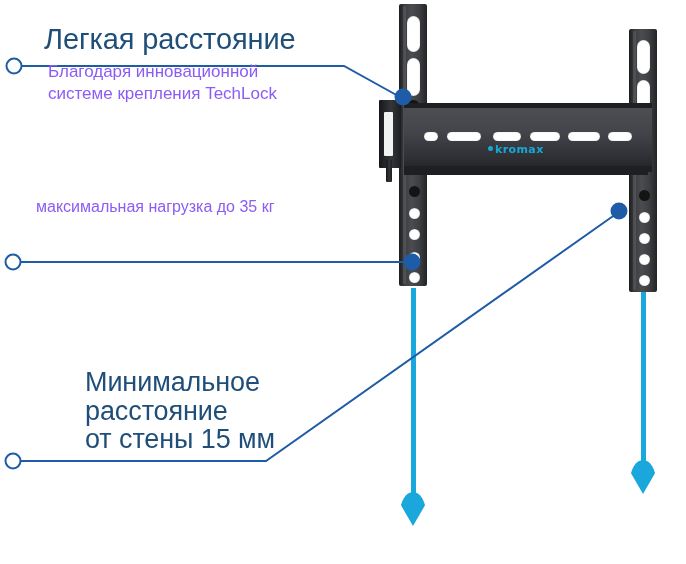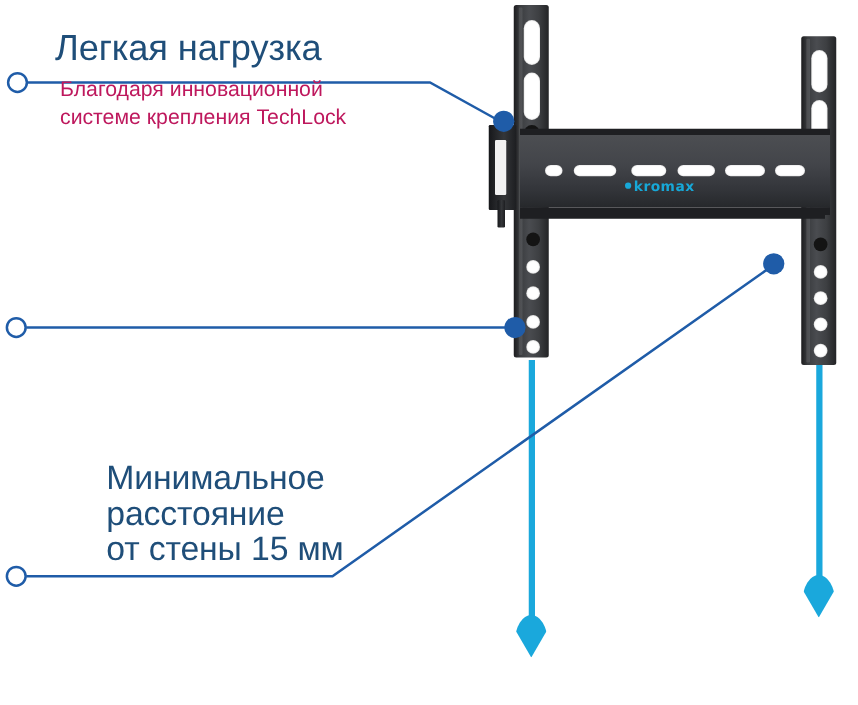--- a/index.html
+++ b/index.html
@@ -19,21 +19,21 @@
   
   .callout { position: absolute; }
   .callout-title {
     color: #1f4e79;
     font-weight: 400;
     line-height: 1.06;
     letter-spacing: -0.1px;
     white-space: pre-line;
   }
   .callout-sub {
-    color: #be185d;
+    color: #8b5cf6;
     line-height: 1.32;
     white-space: pre-line;
   }
 
   #callout-1 { left: 44px; top: 24px; }
   #callout-1 .callout-title { font-size: 29px; }
   #callout-1 .callout-sub  { font-size: 17px; margin-top: 6px; margin-left: 4px; }
 
   #callout-2 { left: 38px; top: 189px; }
   #callout-2 .callout-title { font-size: 27px; }
@@ -44,21 +44,21 @@
 
   
   #leaders {
     position: absolute;
     left: 0; top: 0;
     width: 686px; height: 564px;
     pointer-events: none;
   }
 
   
-  #bracket { position: absolute; left: 12px; top: 0; width: 599px; height: 564px; }
+  #bracket { position: absolute; left: 0; top: 0; width: 599px; height: 564px; }
 
   .rail {
     position: absolute;
     background: linear-gradient(90deg, #1c1c1e 0%, #3a3c3f 18%, #4a4c50 44%, #3d3f42 72%, #232426 100%);
     border-radius: 2px;
   }
   .rail-hl {
     position: absolute;
     background: rgba(255,255,255,0.10);
     border-radius: 1px;
@@ -203,26 +203,27 @@
     <line x1="21" y1="262" x2="408" y2="262" stroke="#1f5ca8" stroke-width="2"></line>
     <circle cx="13" cy="262" r="7.5" fill="#ffffff" stroke="#1f5ca8" stroke-width="2"></circle>
     <circle cx="412" cy="262" r="8.5" fill="#1f5ca8"></circle>
 
     <polyline points="21,461 266,461 616,214" fill="none" stroke="#1f5ca8" stroke-width="2"></polyline>
     <circle cx="13" cy="461" r="7.5" fill="#ffffff" stroke="#1f5ca8" stroke-width="2"></circle>
     <circle cx="619" cy="211" r="8.5" fill="#1f5ca8"></circle>
   </svg>
 
   <div class="callout" id="callout-1">
-    <div class="callout-title">Легкая нагрузка</div>
+    <div class="callout-title">Легкая расстояние</div>
     <div class="callout-sub">Благодаря инновационной
 системе крепления TechLock</div>
   </div>
 
   <div class="callout" id="callout-2">
+    <div class="callout-sub">максимальная нагрузка до 35 кг</div>
   </div>
 
   <div class="callout" id="callout-3">
     <div class="callout-title">Минимальное
 расстояние
 от стены 15 мм</div>
   </div>
 
 </div>
 

